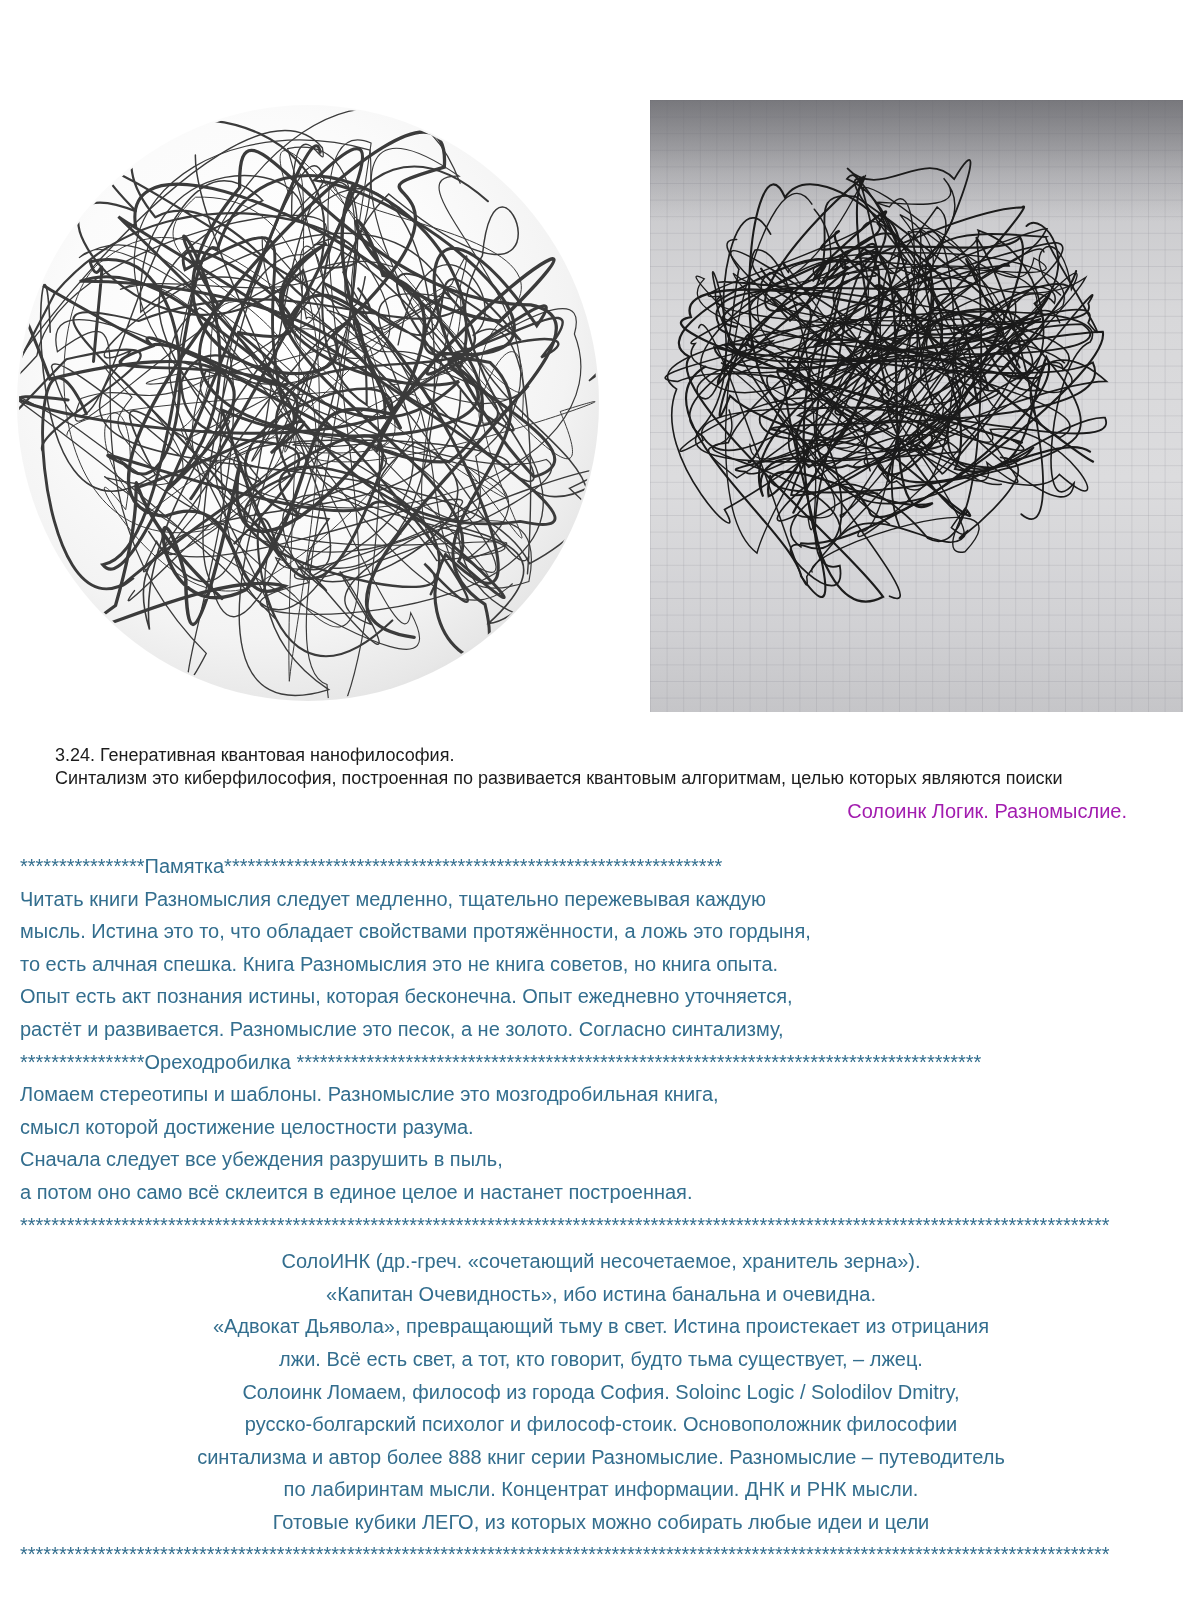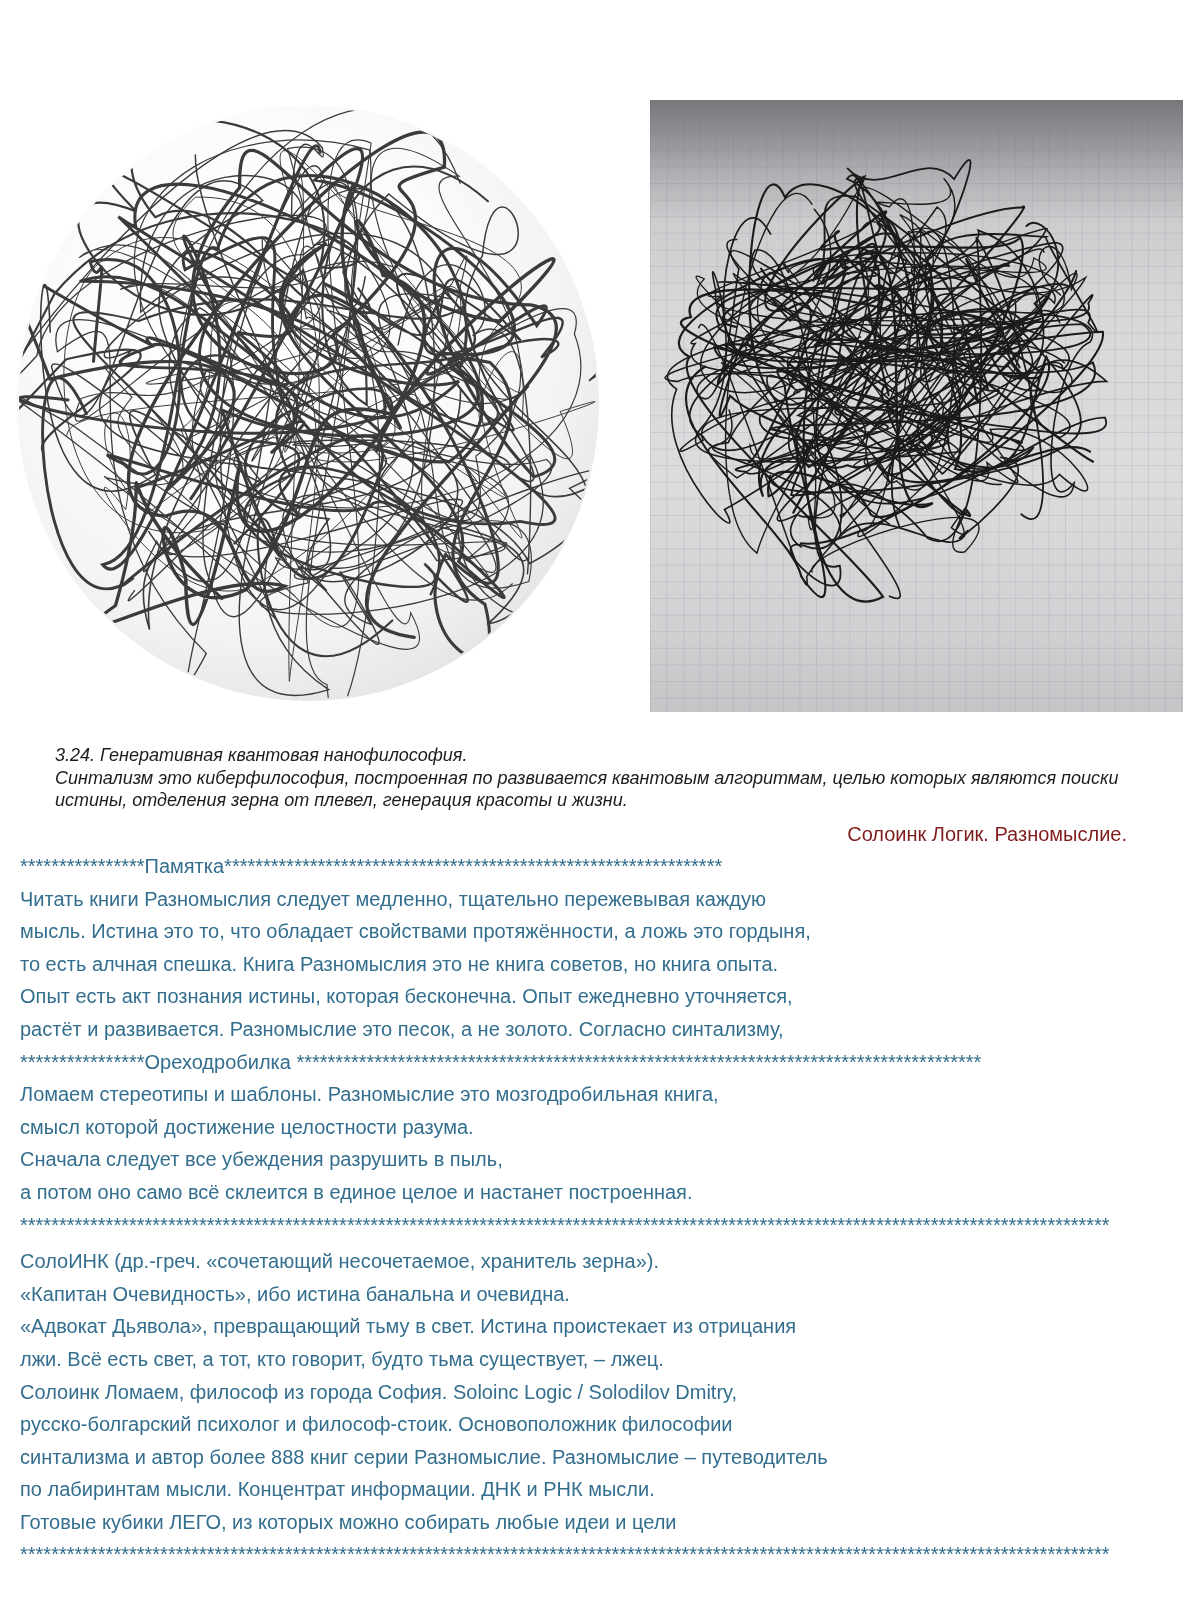--- a/index.html
+++ b/index.html
@@ -10,32 +10,32 @@
   
   .fig{position:absolute;}
   .fig-sphere{left:16px;top:104px;width:584px;height:598px;}
   .fig-paper{left:650px;top:100px;width:533px;height:612px;}
   .fig svg{display:block;width:100%;height:100%;}
   
   .intro{
     position:absolute;left:55px;top:744px;width:1072px;
     font-size:18px;line-height:22.5px;color:#1c1c1c;
   }
-  .i-line{height:22.5px;white-space:nowrap;font-style:italic;}
+  .i-line{height:22.5px;white-space:nowrap;}
   .attribution{
-    margin-top:10px;text-align:right;color:#7f1d1d;font-size:20px;line-height:24px;
+    margin-top:10px;text-align:right;color:#a21caf;font-size:20px;line-height:24px;
   }
   
   .memo{
     position:absolute;left:20px;top:850px;width:1162px;
     color:#336E8E;font-weight:400;font-size:20px;line-height:32.6px;
   }
   .m-line{height:32.6px;white-space:nowrap;}
   .sep{height:32.6px;white-space:nowrap;overflow:hidden;}
-  .gap-top{margin-top:4px;}
+  .gap-top{margin-top:4px;text-align:center;}
 </style>
 </head>
 <body>
 
 <div class="page">
 
   <div class="fig fig-sphere">
     <svg viewBox="0 0 584 598" preserveAspectRatio="none">
       <defs>
         <radialGradient id="gBall" cx="42%" cy="36%" r="74%">
@@ -131,21 +131,20 @@
           <path d="M98.6 362.0 C 101.9 374.8, 204.4 168.1, 139.1 208.7 C 81.9 226.7, 134.8 141.2, 214.1 76.4 C 185.9 116.8, 253.1 348.8, 235.8 283.8 C 206.7 320.6, 345.6 333.6, 281.0 348.8 C 221.9 318.3, 376.8 225.0, 390.9 219.0 C 366.4 225.7, 141.0 292.5, 74.3 245.0 C 158.3 234.9, 169.1 335.6, 238.2 321.1" stroke-width="2.1"></path>
           <path d="M151.1 447.0 C 79.6 400.6, 394.1 279.9, 456.5 281.4 C 386.8 218.3, 351.8 313.1, 409.8 337.6 C 492.7 296.5, 43.4 228.9, 119.9 172.6 C 137.4 174.3, 254.9 331.0, 307.2 317.1 C 331.9 334.1, 107.8 247.4, 27.6 281.5 C -52.9 275.4, 285.7 215.5, 248.4 195.4" stroke-width="1.6"></path>
         </g>
     </svg>
   </div>
 
   <section class="intro">
     <div class="i-line">3.24. Генеративная квантовая нанофилософия.</div>
     <div>
         <div class="i-line">Синтализм это киберфилософия, построенная по развивается квантовым алгоритмам, целью которых являются поиски</div>
-        <div class="i-line">истины, отделения зерна от плевел, генерация красоты и жизни.</div>
       </div>
     <div class="attribution">Солоинк Логик. Разномыслие.</div>
   </section>
 
   <section class="memo">
     <div class="m-line"><span>****************</span><span>Памятка</span><span>****************************************************************</span></div>
     <div>
         <div class="m-line">Читать книги Разномыслия следует медленно, тщательно пережевывая каждую</div>
         <div class="m-line">мысль. Истина это то, что обладает свойствами протяжённости, а ложь это гордыня,</div>
         <div class="m-line">то есть алчная спешка. Книга Разномыслия это не книга советов, но книга опыта.</div>

